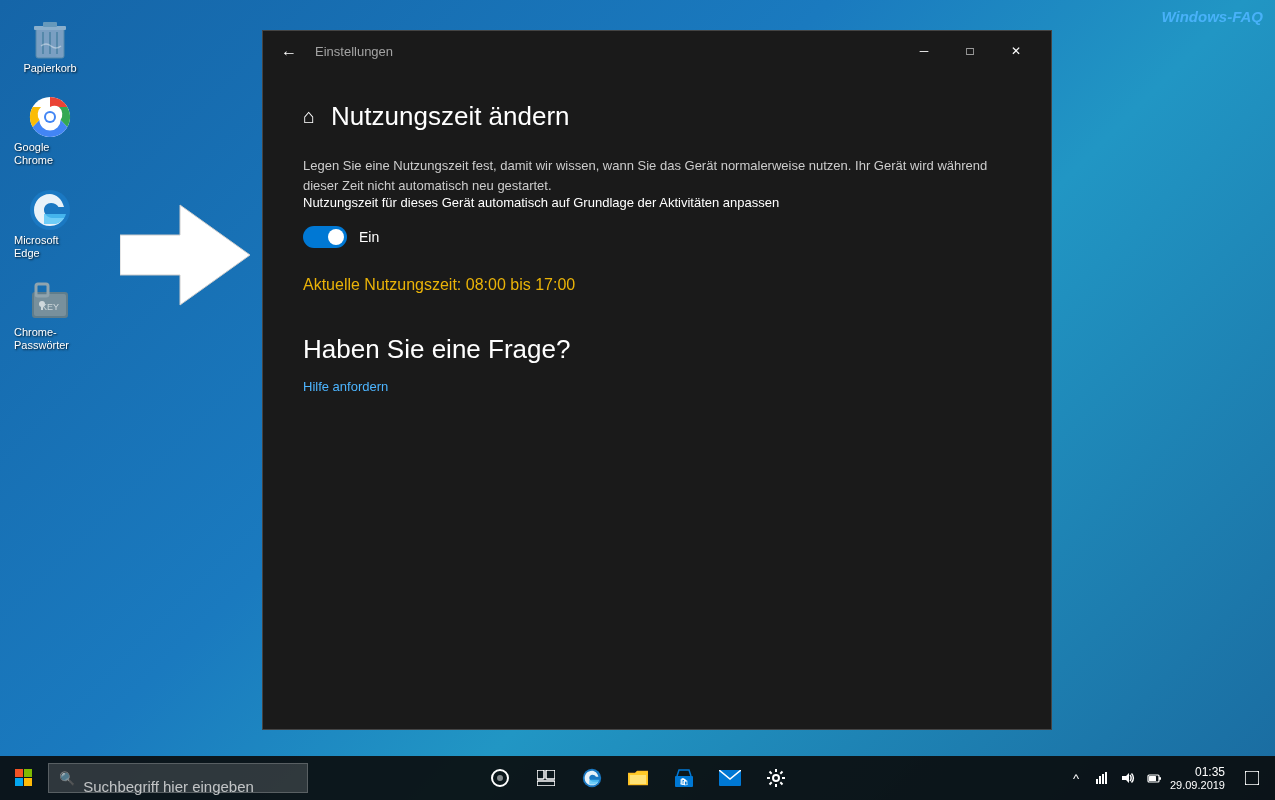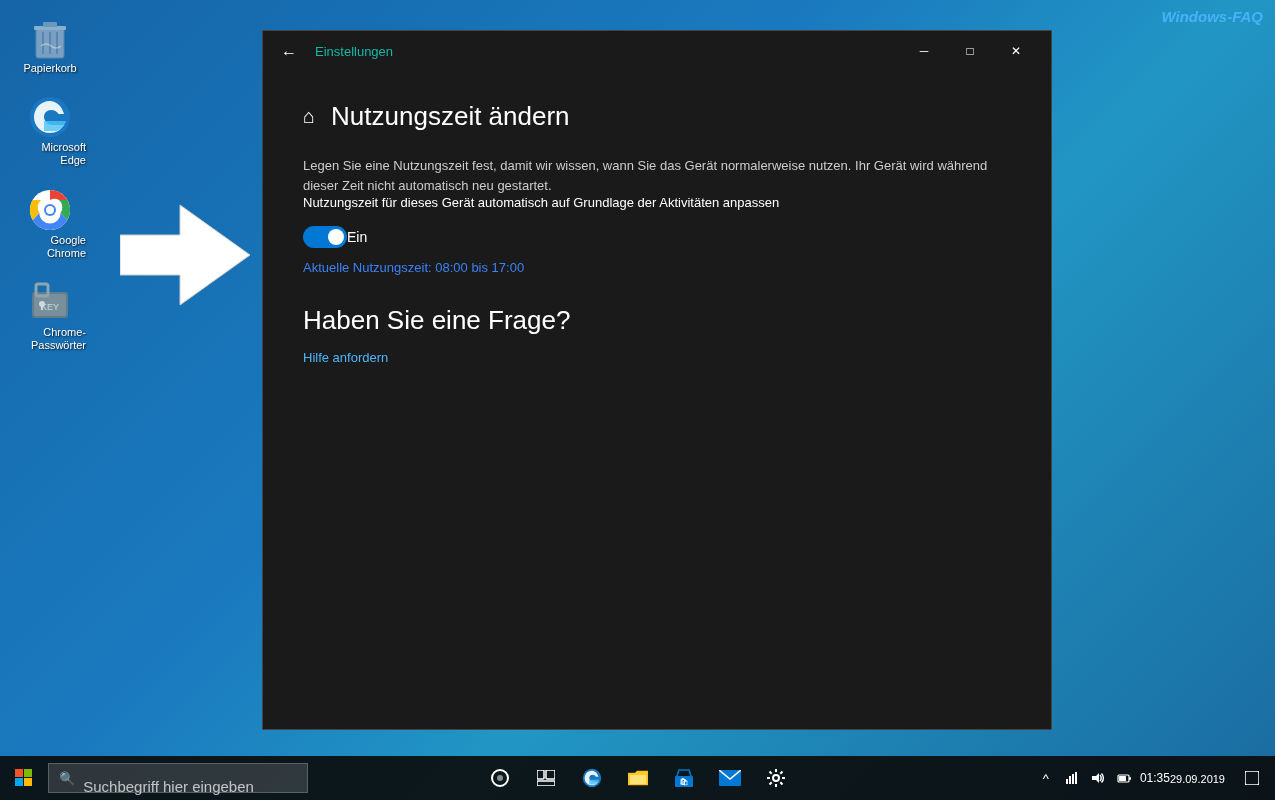--- a/index.html
+++ b/index.html
@@ -35,21 +35,21 @@
       flex-direction: column;
       align-items: center;
       width: 80px;
       cursor: pointer;
       padding: 4px;
     }
 
     .icon-label {
       color: white;
       font-size: 11px;
-      text-align: right;
+      text-align: left;
       text-shadow: 1px 1px 2px rgba(0,0,0,0.8);
       line-height: 1.2;
     }
 
     
     .arrow-container {
       position: absolute;
       top: 200px;
       left: 120px;
       width: 130px;
@@ -89,21 +89,21 @@
       color: #ccc;
       font-size: 16px;
       cursor: pointer;
       background: none;
       border: none;
       color: white;
       padding: 4px 6px;
     }
 
     .title-bar-title {
-      color: #14b8a6;
+      color: #a3a3a3;
       font-size: 13px;
     }
 
     .title-bar-controls {
       display: flex;
       gap: 0;
     }
 
     .title-bar-btn {
       width: 46px;
@@ -150,21 +150,22 @@
 
     .auto-toggle-label {
       color: white;
       font-size: 13px;
       margin-bottom: 16px;
     }
 
     .toggle-row {
       display: flex;
       align-items: center;
-      margin-bottom: 12px;
+      gap: 12px;
+      margin-bottom: 28px;
     }
 
     .toggle-switch {
       position: relative;
       width: 44px;
       height: 22px;
       cursor: pointer;
     }
 
     .toggle-track {
@@ -184,23 +185,23 @@
       background: white;
       border-radius: 50%;
     }
 
     .toggle-label {
       color: white;
       font-size: 14px;
     }
 
     .active-time {
-      color: #3b82f6;
-      font-size: 13px;
-      margin-bottom: 30px;
+      color: #eab308;
+      font-size: 16px;
+      margin-bottom: 40px;
     }
 
     .faq-title {
       color: white;
       font-size: 26px;
       font-weight: 300;
       margin-bottom: 12px;
     }
 
     .help-link {
@@ -303,21 +304,21 @@
       display: flex;
       align-items: center;
       justify-content: center;
       color: white;
       font-size: 13px;
       cursor: pointer;
     }
 
     .clock {
       display: flex;
-      flex-direction: row;
+      flex-direction: column;
       align-items: flex-end;
       padding-right: 8px;
       cursor: pointer;
     }
 
     .clock-time {
       color: white;
       font-size: 12px;
     }
 
@@ -370,44 +371,44 @@
         <rect x="17" y="8" width="14" height="5" rx="1" fill="#6699bb"></rect>
         <line x1="17" y1="18" x2="17" y2="40" stroke="#5588aa" stroke-width="2"></line>
         <line x1="24" y1="18" x2="24" y2="40" stroke="#5588aa" stroke-width="2"></line>
         <line x1="31" y1="18" x2="31" y2="40" stroke="#5588aa" stroke-width="2"></line>
         <path d="M15 32 Q20 28 25 32 Q30 36 35 32" stroke="white" stroke-width="1.5" fill="none" opacity="0.4"></path>
       </svg>
       <span class="icon-label">Papierkorb</span>
     </div>
 
     <div class="desktop-icon">
+      <svg class="chrome-svg" viewBox="0 0 48 48" xmlns="http://www.w3.org/2000/svg">
+        <circle cx="24" cy="24" r="20" fill="white"></circle>
+
+        <path d="M24 4 A20 20 0 0 1 41.3 14 L33 14 A10 10 0 0 0 24 14 Z" fill="#ea4335"></path>
+
+        <path d="M41.3 14 A20 20 0 0 1 41.3 34 L34.6 27 A10 10 0 0 0 33 14 Z" fill="#34a853"></path>
+
+        <path d="M41.3 34 A20 20 0 0 1 6.7 34 L13.4 27 A10 10 0 0 0 34.6 27 Z" fill="#4285f4"></path>
+
+        <path d="M6.7 34 A20 20 0 0 1 6.7 14 L15 14 A10 10 0 0 0 13.4 27 Z" fill="#fbbc05"></path>
+        <circle cx="24" cy="24" r="8" fill="white"></circle>
+        <circle cx="24" cy="24" r="6" fill="#4285f4"></circle>
+        <circle cx="24" cy="24" r="4" fill="white"></circle>
+      </svg>
+      <span class="icon-label">Google Chrome</span>
+    </div>
+
+    <div class="desktop-icon">
       <svg class="edge-svg" viewBox="0 0 48 48" xmlns="http://www.w3.org/2000/svg">
         <circle cx="24" cy="24" r="20" fill="#1a78c2"></circle>
         <path d="M24 8 C14 8 8 16 8 24 C8 32 14 40 24 40 C30 40 35 37 38 32 L26 32 C22 32 18 28 18 24 C18 20 21 17 25 17 C28 17 31 18.5 32.5 21 L38 21 C36 13 30 8 24 8Z" fill="white" opacity="0.9"></path>
         <path d="M18 28 L40 28 C40 28 38 36 30 38 L18 38 Z" fill="#4fc3f7" opacity="0.8"></path>
       </svg>
       <span class="icon-label">Microsoft Edge</span>
-    </div>
-
-    <div class="desktop-icon">
-      <svg class="chrome-svg" viewBox="0 0 48 48" xmlns="http://www.w3.org/2000/svg">
-        <circle cx="24" cy="24" r="20" fill="white"></circle>
-
-        <path d="M24 4 A20 20 0 0 1 41.3 14 L33 14 A10 10 0 0 0 24 14 Z" fill="#ea4335"></path>
-
-        <path d="M41.3 14 A20 20 0 0 1 41.3 34 L34.6 27 A10 10 0 0 0 33 14 Z" fill="#34a853"></path>
-
-        <path d="M41.3 34 A20 20 0 0 1 6.7 34 L13.4 27 A10 10 0 0 0 34.6 27 Z" fill="#4285f4"></path>
-
-        <path d="M6.7 34 A20 20 0 0 1 6.7 14 L15 14 A10 10 0 0 0 13.4 27 Z" fill="#fbbc05"></path>
-        <circle cx="24" cy="24" r="8" fill="white"></circle>
-        <circle cx="24" cy="24" r="6" fill="#4285f4"></circle>
-        <circle cx="24" cy="24" r="4" fill="white"></circle>
-      </svg>
-      <span class="icon-label">Google Chrome</span>
     </div>
 
     <div class="desktop-icon">
       <svg class="passwords-svg" viewBox="0 0 48 48" xmlns="http://www.w3.org/2000/svg">
         <rect x="6" y="14" width="36" height="26" rx="3" fill="#607d8b"></rect>
         <rect x="8" y="16" width="32" height="22" rx="2" fill="#78909c"></rect>
         <rect x="10" y="6" width="12" height="12" rx="2" fill="none" stroke="#90a4ae" stroke-width="3"></rect>
         <circle cx="16" cy="26" r="3" fill="#cfd8dc"></circle>
         <rect x="15" y="26" width="2" height="6" fill="#cfd8dc"></rect>
         <text x="24" y="32" font-size="9" fill="#cfd8dc" text-anchor="middle">KEY</text>

